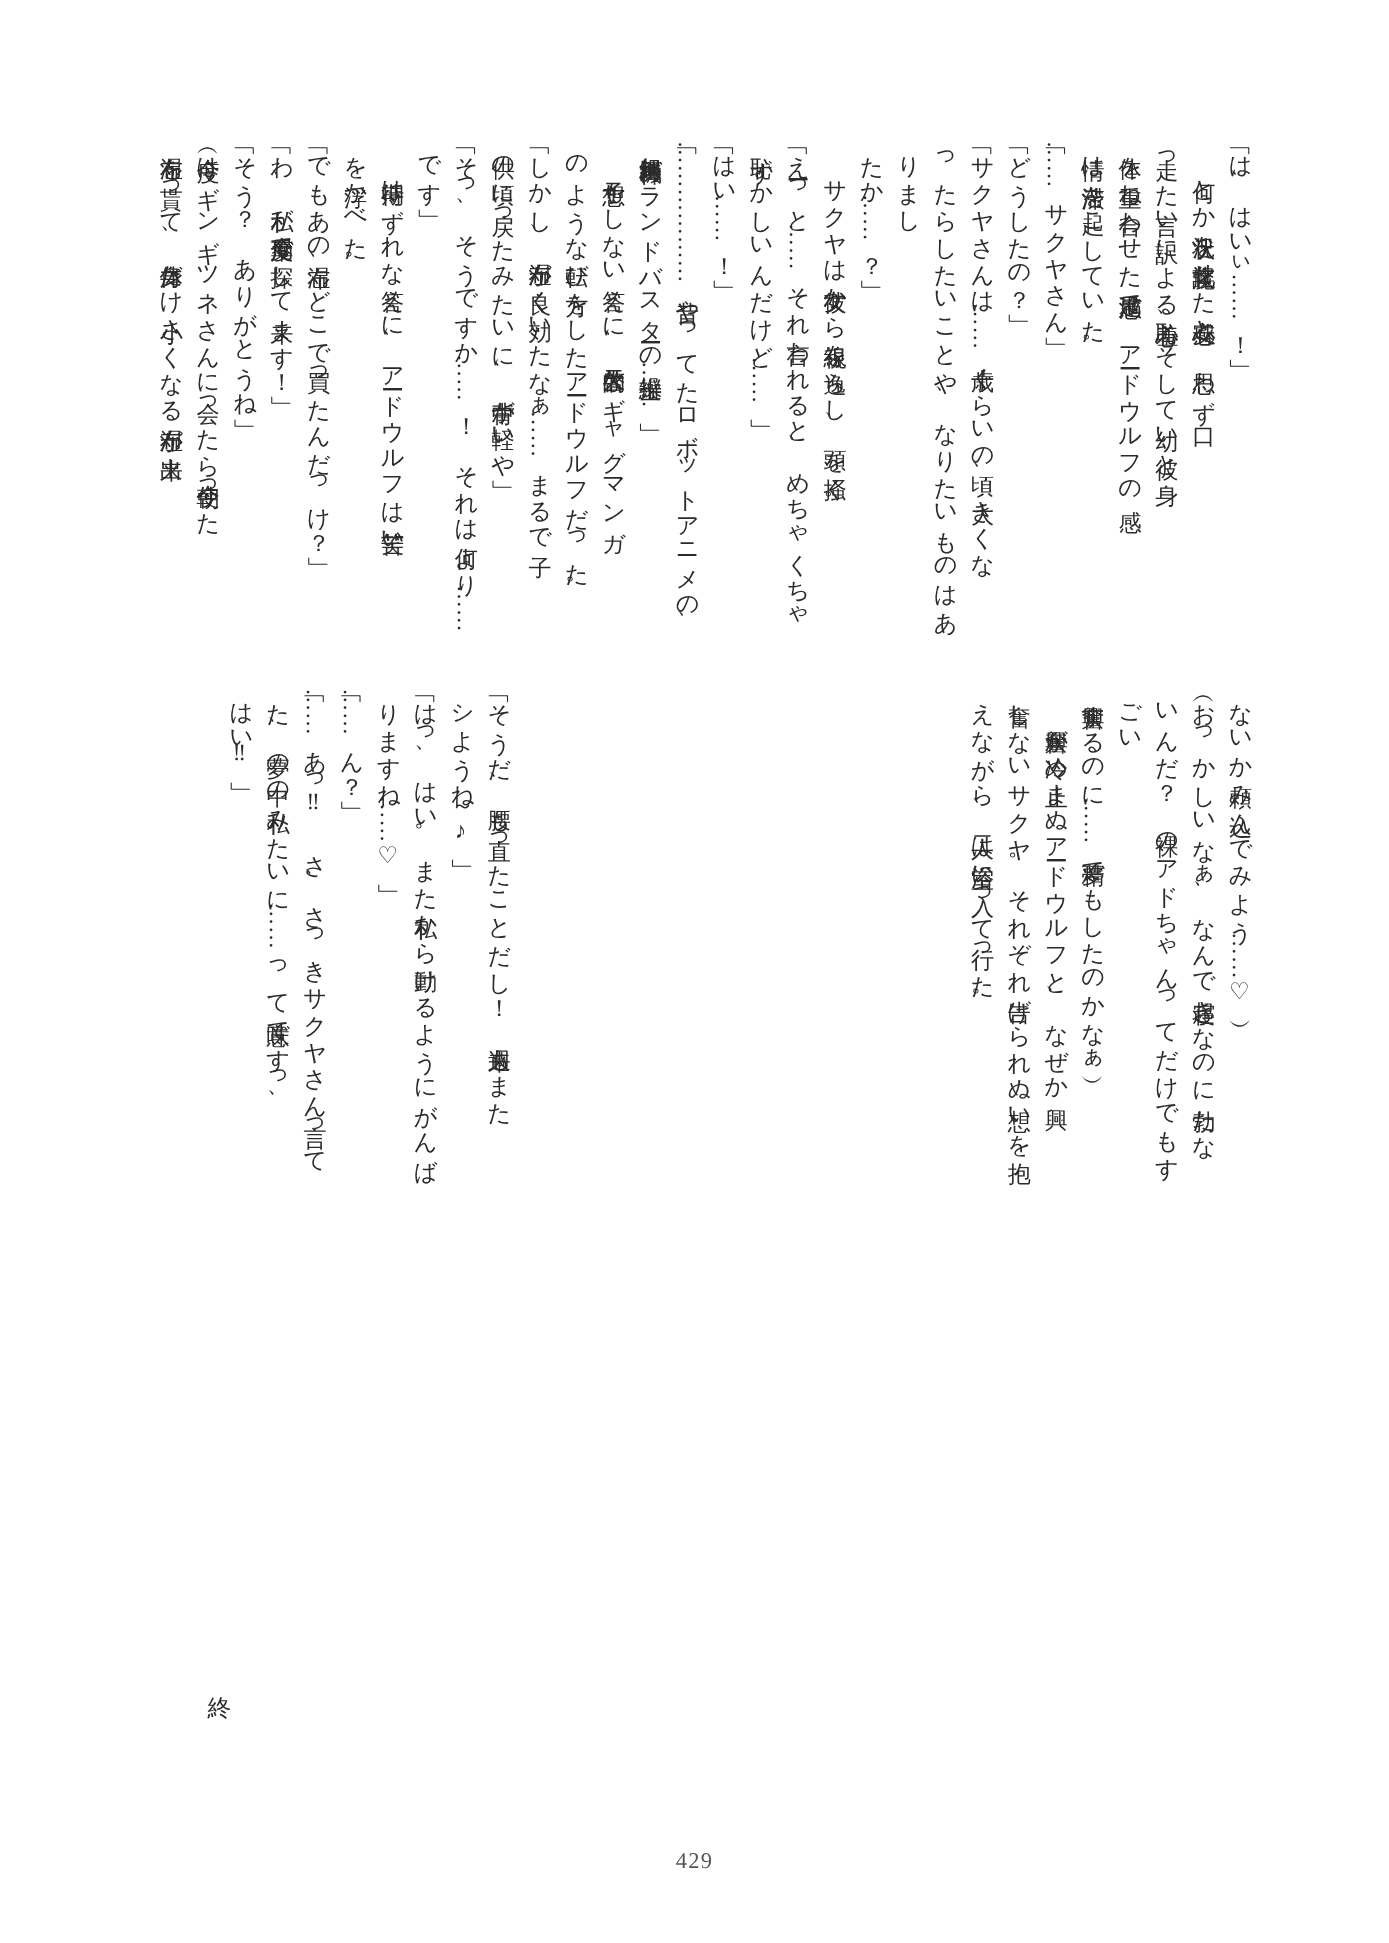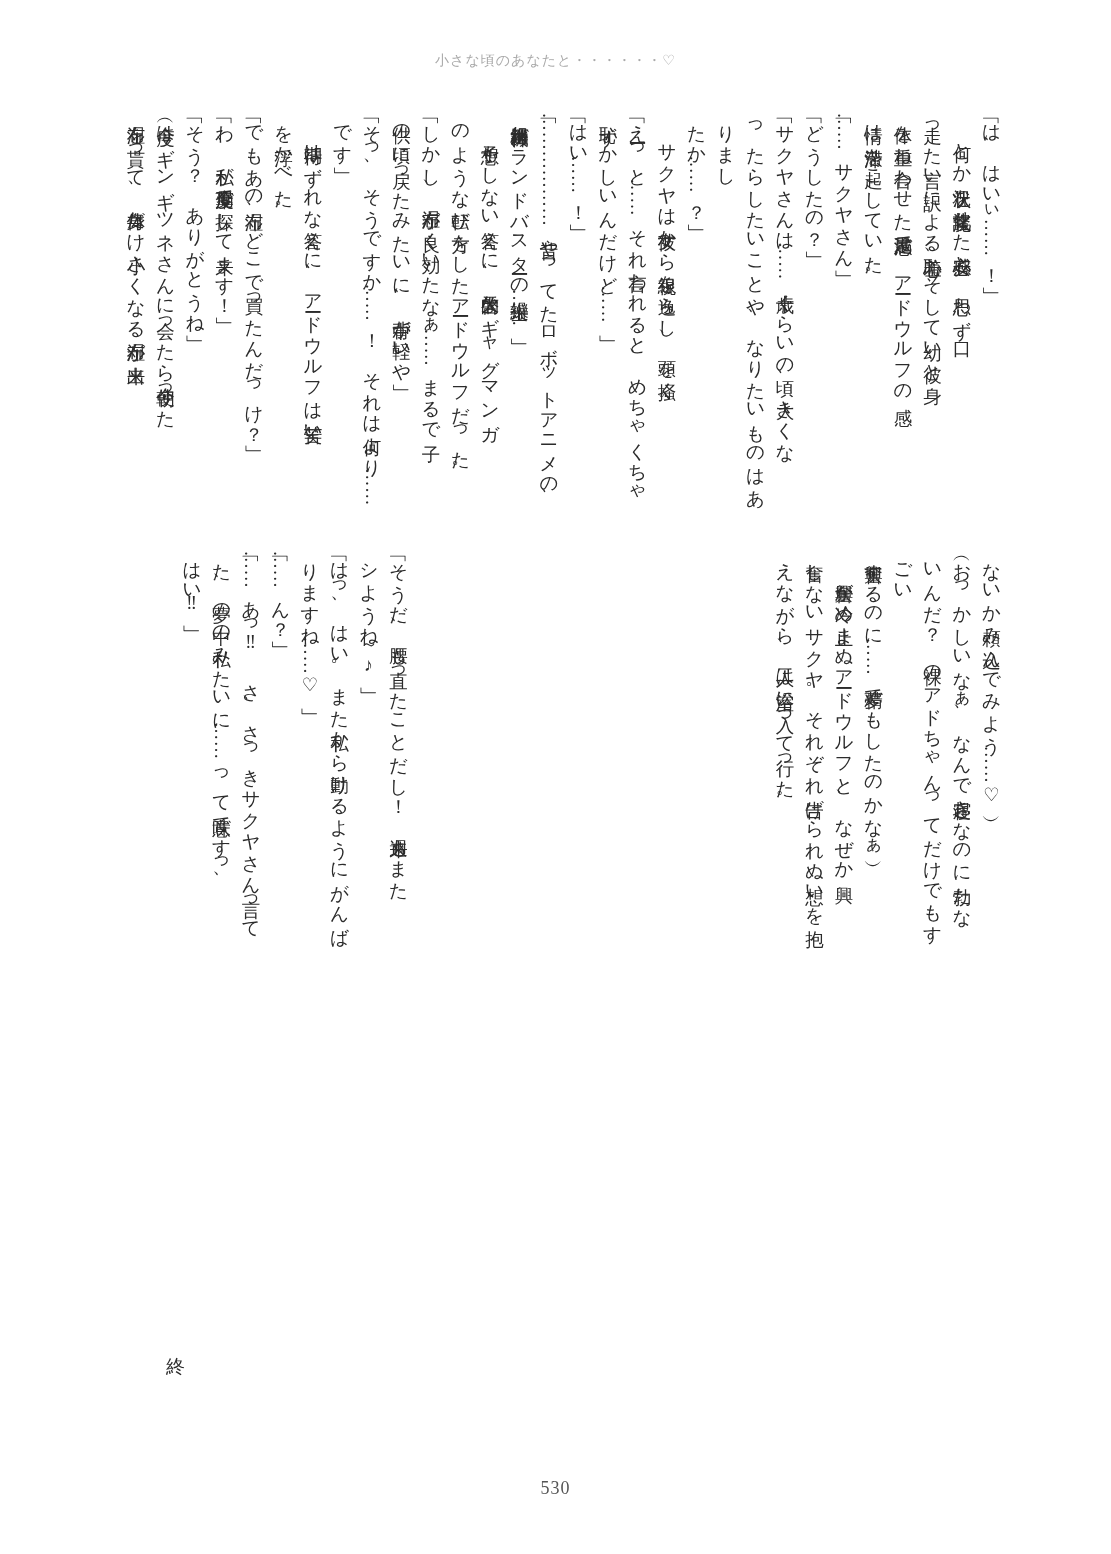--- a/index.html
+++ b/index.html
@@ -67,21 +67,20 @@
     font-size: 18px;
     letter-spacing: 1px;
     color: #555555;
   }
 </style>
 </head>
 <body>
 
 <div class="page">
 
-  <div class="running-header">小さな頃のあなたと・・・・・・♡</div>
 
   <div class="vband" id="band1">
     <p>「は、はいぃ……！」</p>
     <p>　何とか状況を誤魔化せた安心感と、思わず口</p>
     <p>走った言い訳による羞恥心、そして幼い彼と身</p>
     <p>体を重ね合わせた満足感で、アードウルフの感</p>
     <p>情は渋滞を起こしていた。</p>
     <p>「……サクヤさん」</p>
     <p>「どうしたの？」</p>
     <p>「サクヤさんは……十歳くらいの頃、大きくな</p>
@@ -124,15 +123,15 @@
     <p>「はっ、はい。また私から動けるようにがんば</p>
     <p>りますね……♡」</p>
     <p>「……ん？」</p>
     <p>「……あっ‼　さ、さっきサクヤさん言って</p>
     <p>た、夢の中の私みたいに……って意味ですっ、</p>
     <p>はい‼」</p>
   </div>
 
   <div class="end-mark">終</div>
 
-  <div class="page-number">530</div>
+  <div class="page-number">429</div>
 
 </div>
 
 </body></html>

